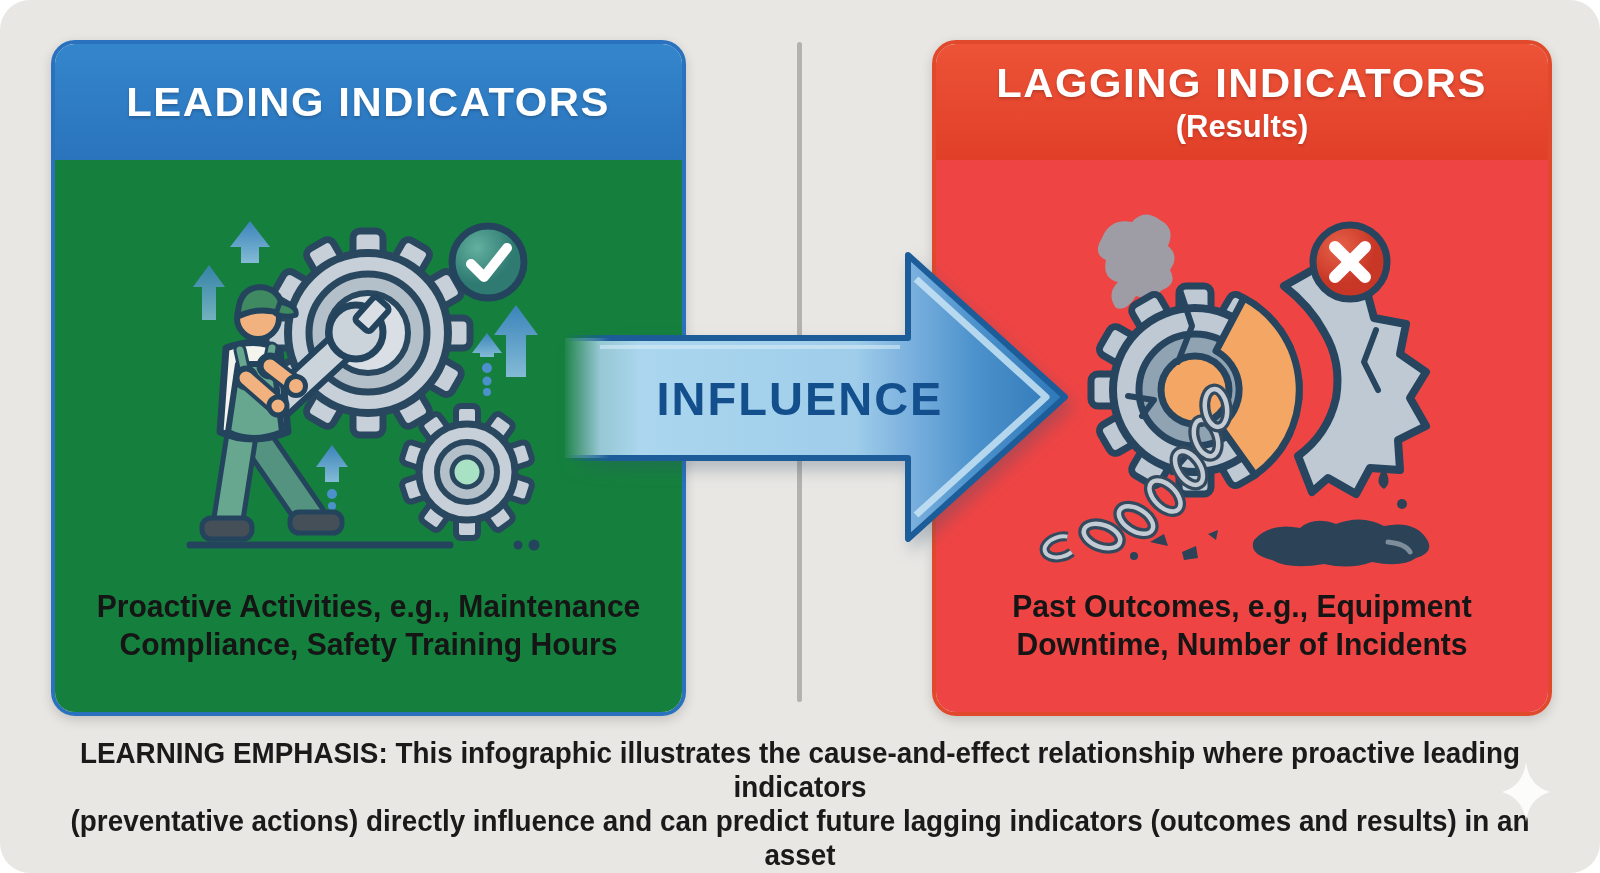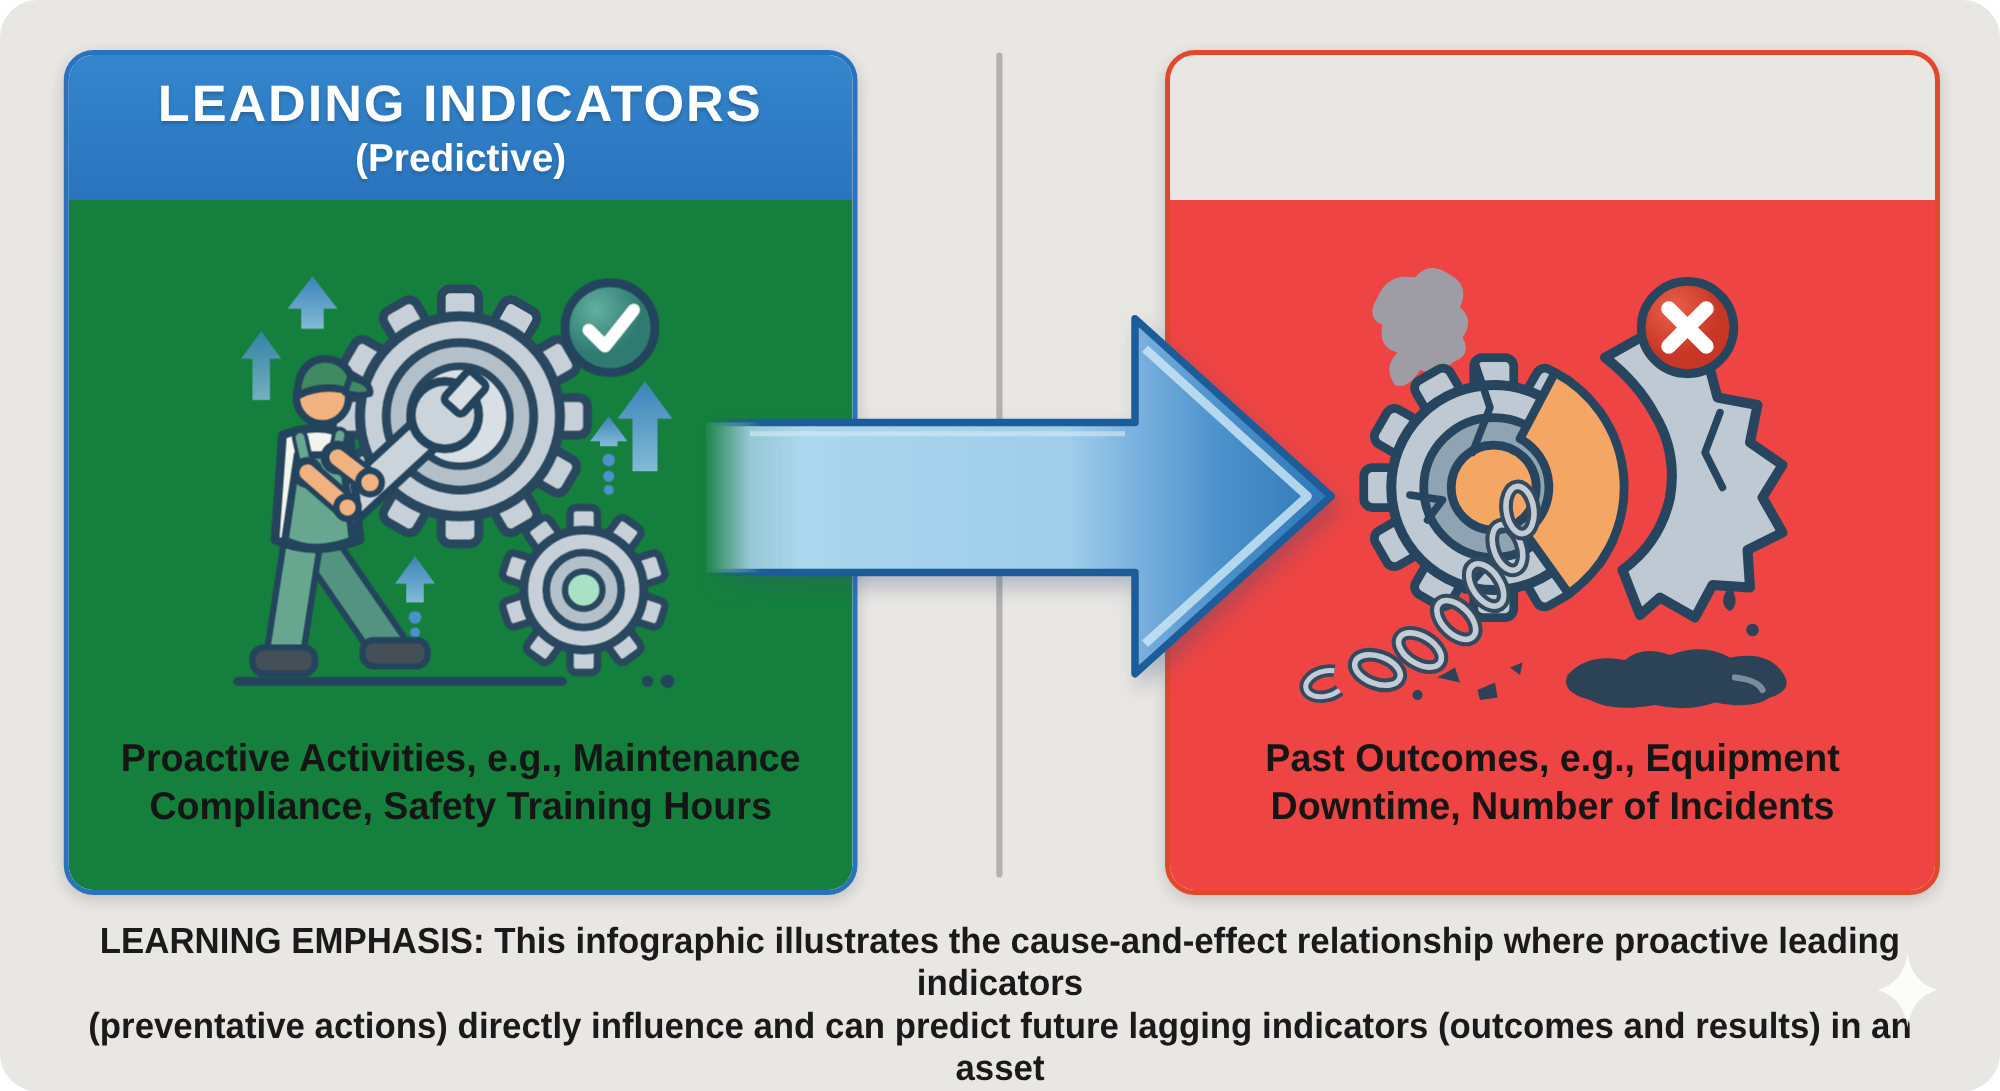--- a/index.html
+++ b/index.html
@@ -42,21 +42,20 @@
   .sparkle{position:absolute;left:1502px;top:762px;z-index:7;}
 </style>
 </head>
 <body>
 
 <div class="canvas">
 
   <div class="panel left">
     <div class="panel-header">
       <div class="panel-title">LEADING INDICATORS</div>
-      <div class="panel-subtitle">(Predictive)</div>
     </div>
     <div class="panel-body">
       <svg class="illus left-illus" viewBox="0 0 470 390">
         <defs>
           <linearGradient id="upArrowGrad" x1="0" y1="0" x2="0" y2="1">
             <stop offset="0%" stop-color="#3f84c6"></stop>
               <stop offset="100%" stop-color="#8fc0e4"></stop>
           </linearGradient>
           <radialGradient id="tealGrad" cx="35%" cy="30%">
             <stop offset="0%" stop-color="#63b0a0"></stop>
@@ -167,20 +166,24 @@
       </svg>
 
       <div class="panel-caption">
         <div>Proactive Activities, e.g., Maintenance</div>
         <div>Compliance, Safety Training Hours</div>
       </div>
     </div>
   </div>
 
   <div class="panel right">
+    <div class="panel-header">
+      <div class="panel-title">LAGGING INDICATORS</div>
+      <div class="panel-subtitle">(Results)</div>
+    </div>
     <div class="panel-body">
       <svg class="illus right-illus" viewBox="0 0 460 390">
         <defs>
           <radialGradient id="redGrad" cx="35%" cy="30%">
             <stop offset="0%" stop-color="#e8614a"></stop>
               <stop offset="100%" stop-color="#c83625"></stop>
           </radialGradient>
         </defs>
 
         <path d="M 84 118 Q 74 104 86 92 Q 70 88 74 70 Q 60 64 70 48 Q 78 28 100 32 Q 112 18 128 30 Q 144 38 136 56 Q 148 66 138 80 Q 146 94 130 100 Q 120 112 104 106 Q 94 122 84 118 Z" fill="#99a2ac" opacity="0.95"></path>
@@ -293,20 +296,21 @@
       <linearGradient id="arrowStroke" x1="0" y1="0" x2="1" y2="0">
         <stop offset="0%" stop-color="#1b5c99" stop-opacity="0"></stop>
         <stop offset="9%" stop-color="#1b5c99" stop-opacity="1"></stop>
         <stop offset="100%" stop-color="#1b5c99"></stop>
       </linearGradient>
     </defs>
     <polygon points="5,93 348,93 348,10 505,152 348,294 348,213 5,213" fill="url(#arrowFill)" stroke="url(#arrowStroke)" stroke-width="6" stroke-linejoin="round"></polygon>
     <path d="M 356 34 L 486 152 L 356 270" fill="none" stroke="#c8e4f5" stroke-width="7" stroke-linejoin="round" opacity="0.85"></path>
     <line x1="40" y1="102" x2="340" y2="102" stroke="#d6ecf8" stroke-width="4" opacity="0.6"></line>
   </svg>
+  <div class="arrow-label">INFLUENCE</div>
 
   <div class="footer">
     <div>LEARNING EMPHASIS: This infographic illustrates the cause-and-effect relationship where proactive leading indicators</div>
     <div>(preventative actions) directly influence and can predict future lagging indicators (outcomes and results) in an asset</div>
     <div>management context, highlighting the importance of focusing on predictive measures to improve final performance.</div>
   </div>
 
   <svg class="sparkle" width="48" height="60" viewBox="0 0 48 60">
     <path d="M24 0 Q27 24 48 30 Q27 36 24 60 Q21 36 0 30 Q21 24 24 0 Z" fill="#ffffff" opacity="0.85"></path>
   </svg>

